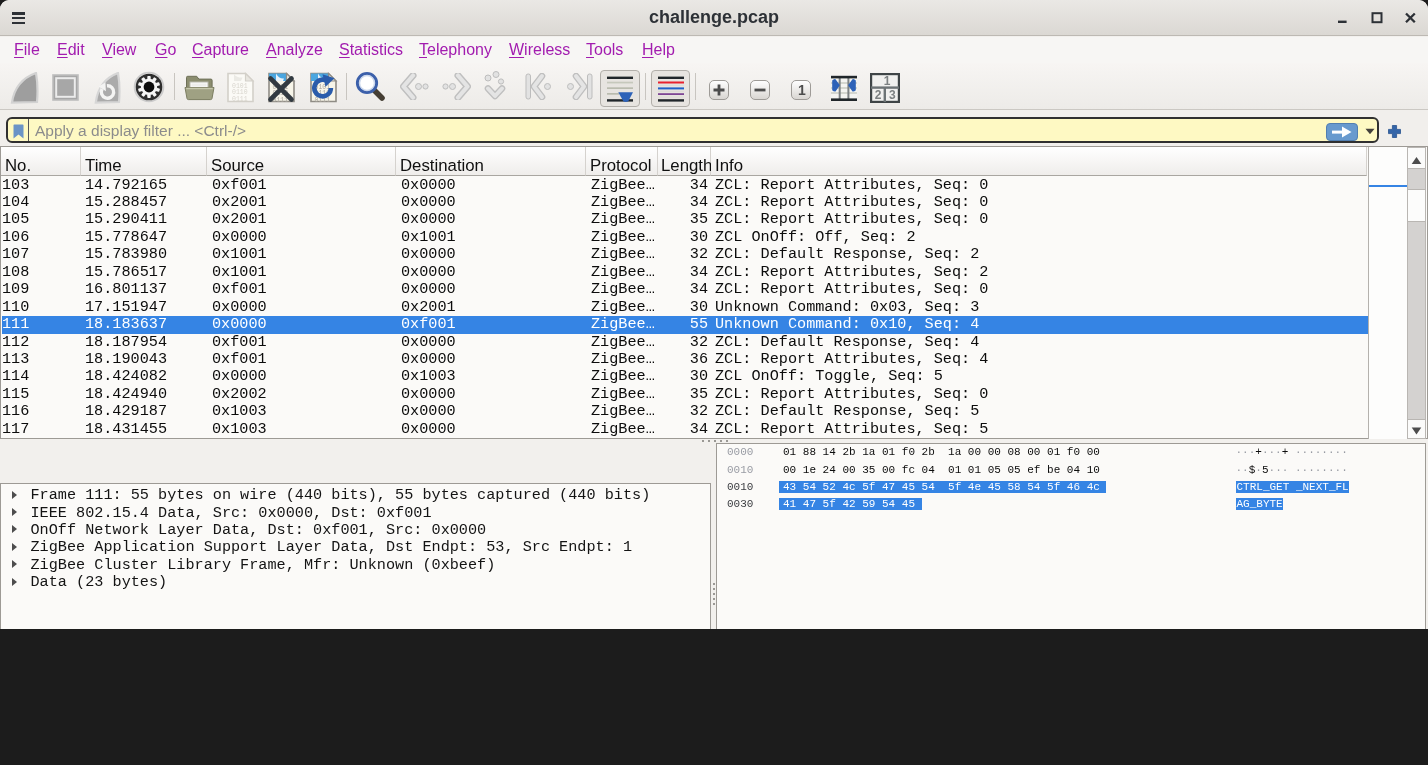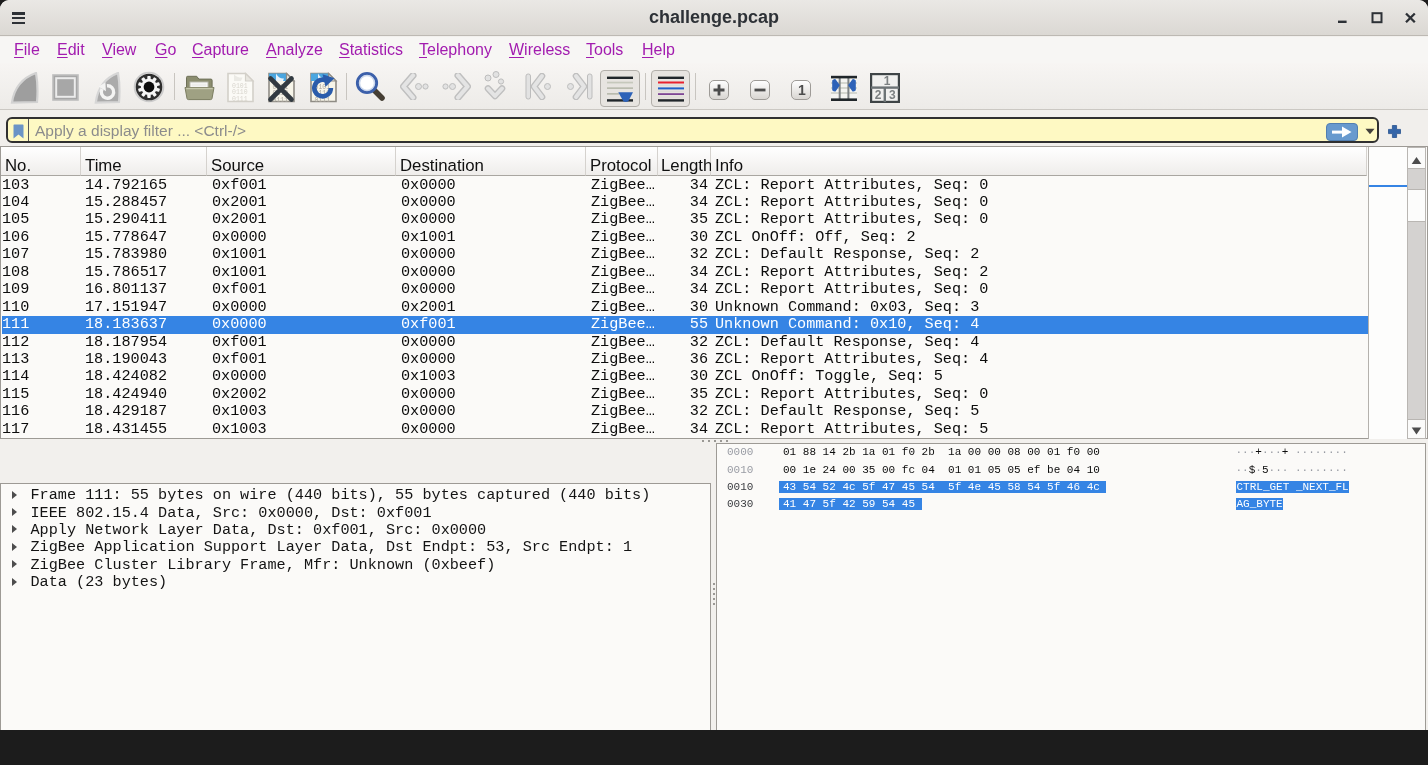--- a/index.html
+++ b/index.html
@@ -1,18 +1,18 @@
 <!DOCTYPE html>
 <html><head>
 <meta charset="utf-8">
 <style>
   * { margin:0; padding:0; box-sizing:border-box; }
   html,body { width:1428px; height:765px; background:#1c1c1c; overflow:hidden; }
   body { font-family:"Liberation Sans", sans-serif; }
-  #win { position:absolute; left:0; top:0; width:1428px; height:730px;
+  #win { position:absolute; left:0; top:0; width:1428px; height:629px;
          border-radius:9px 9px 0 0; background:#f2f0ed; overflow:hidden; }
   .mono { font-family:"Liberation Mono", monospace; }
 
   
   #titlebar { position:absolute; left:0; top:0; width:1428px; height:36px;
     background:linear-gradient(#eae8e5,#dbd8d3); border-bottom:1px solid #bdb9b3;
     border-radius:9px 9px 0 0; }
   #title { position:absolute; left:0; right:0; top:7px; text-align:center;
     font-size:18px; font-weight:bold; color:#2d3136; }
   #hamburger { position:absolute; left:12px; top:12px; width:13px; height:12px; }
@@ -384,21 +384,21 @@
         </svg>
     </div>
   </div>
 
   <div id="dpane" class="mono">
     <div class="dtri" style="top:6.5px"></div>
       <div class="dline" style="top:2px">Frame 111: 55 bytes on wire (440 bits), 55 bytes captured (440 bits)</div>
     <div class="dtri" style="top:24px"></div>
       <div class="dline" style="top:19.5px">IEEE 802.15.4 Data, Src: 0x0000, Dst: 0xf001</div>
     <div class="dtri" style="top:41.4px"></div>
-      <div class="dline" style="top:36.9px">Apply Network Layer Data, Dst: 0xf001, Src: 0x0000</div>
+      <div class="dline" style="top:36.9px">OnOff Network Layer Data, Dst: 0xf001, Src: 0x0000</div>
     <div class="dtri" style="top:58.9px"></div>
       <div class="dline" style="top:54.4px">ZigBee Application Support Layer Data, Dst Endpt: 53, Src Endpt: 1</div>
     <div class="dtri" style="top:76.3px"></div>
       <div class="dline" style="top:71.8px">ZigBee Cluster Library Frame, Mfr: Unknown (0xbeef)</div>
     <div class="dtri" style="top:93.8px"></div>
       <div class="dline" style="top:89.3px">Data (23 bytes)</div>
   </div>
 
   <div id="hpane" class="mono">
     <div class="hxoff" style="top:2px">0000</div>

